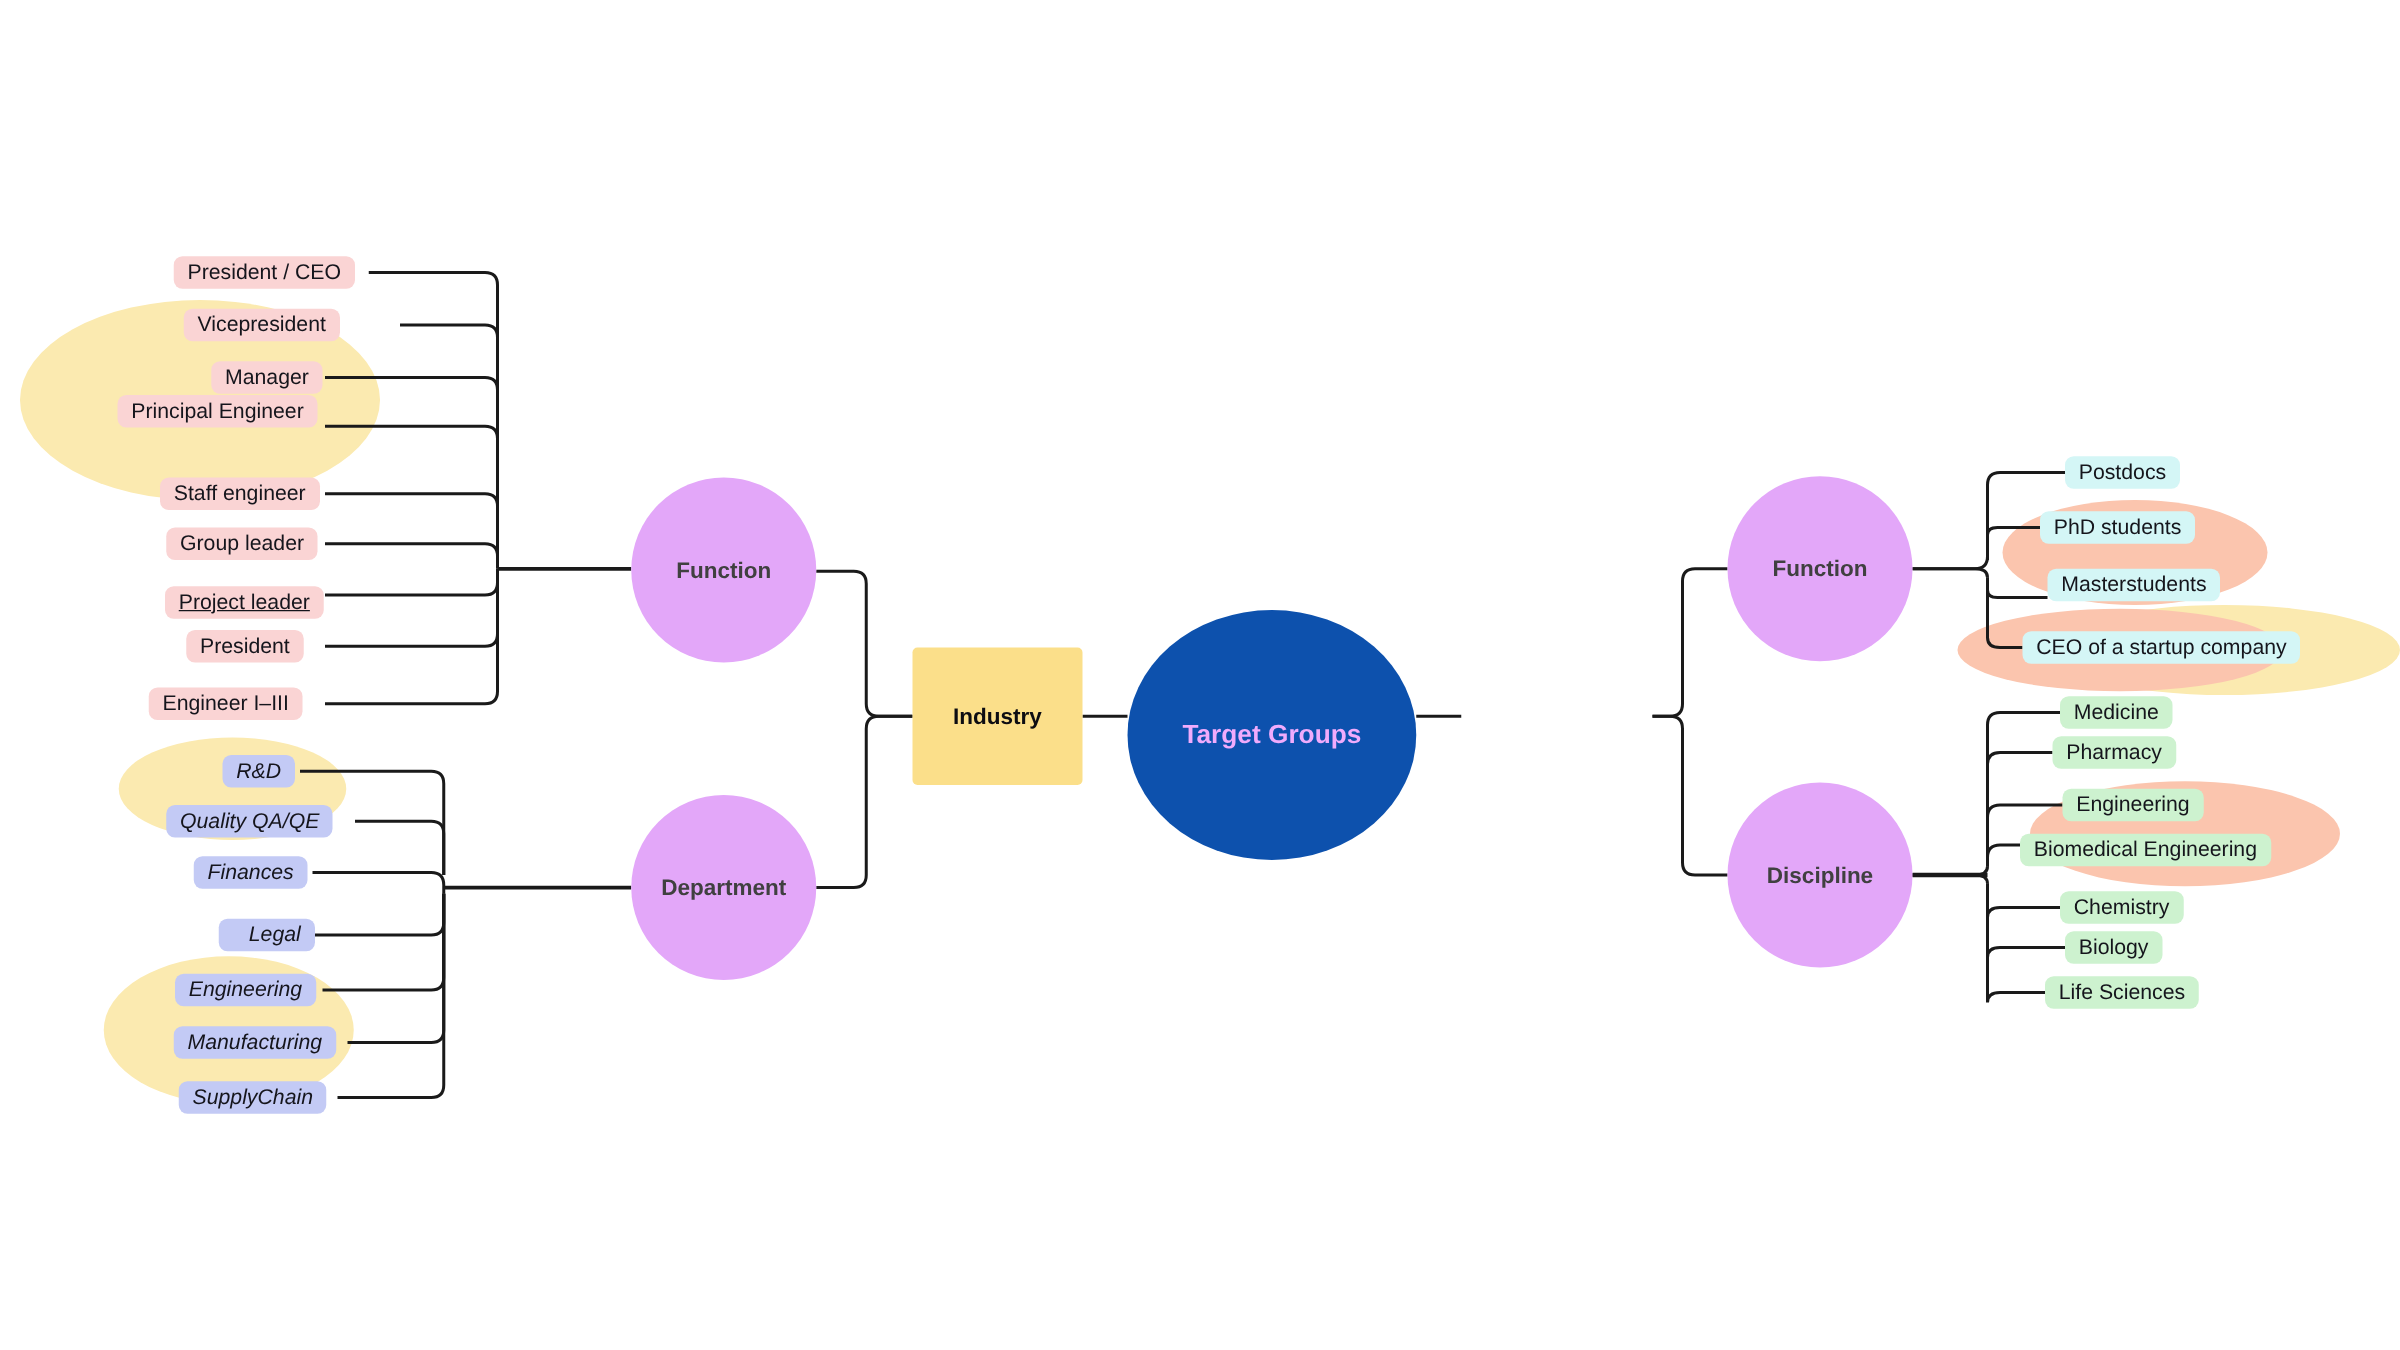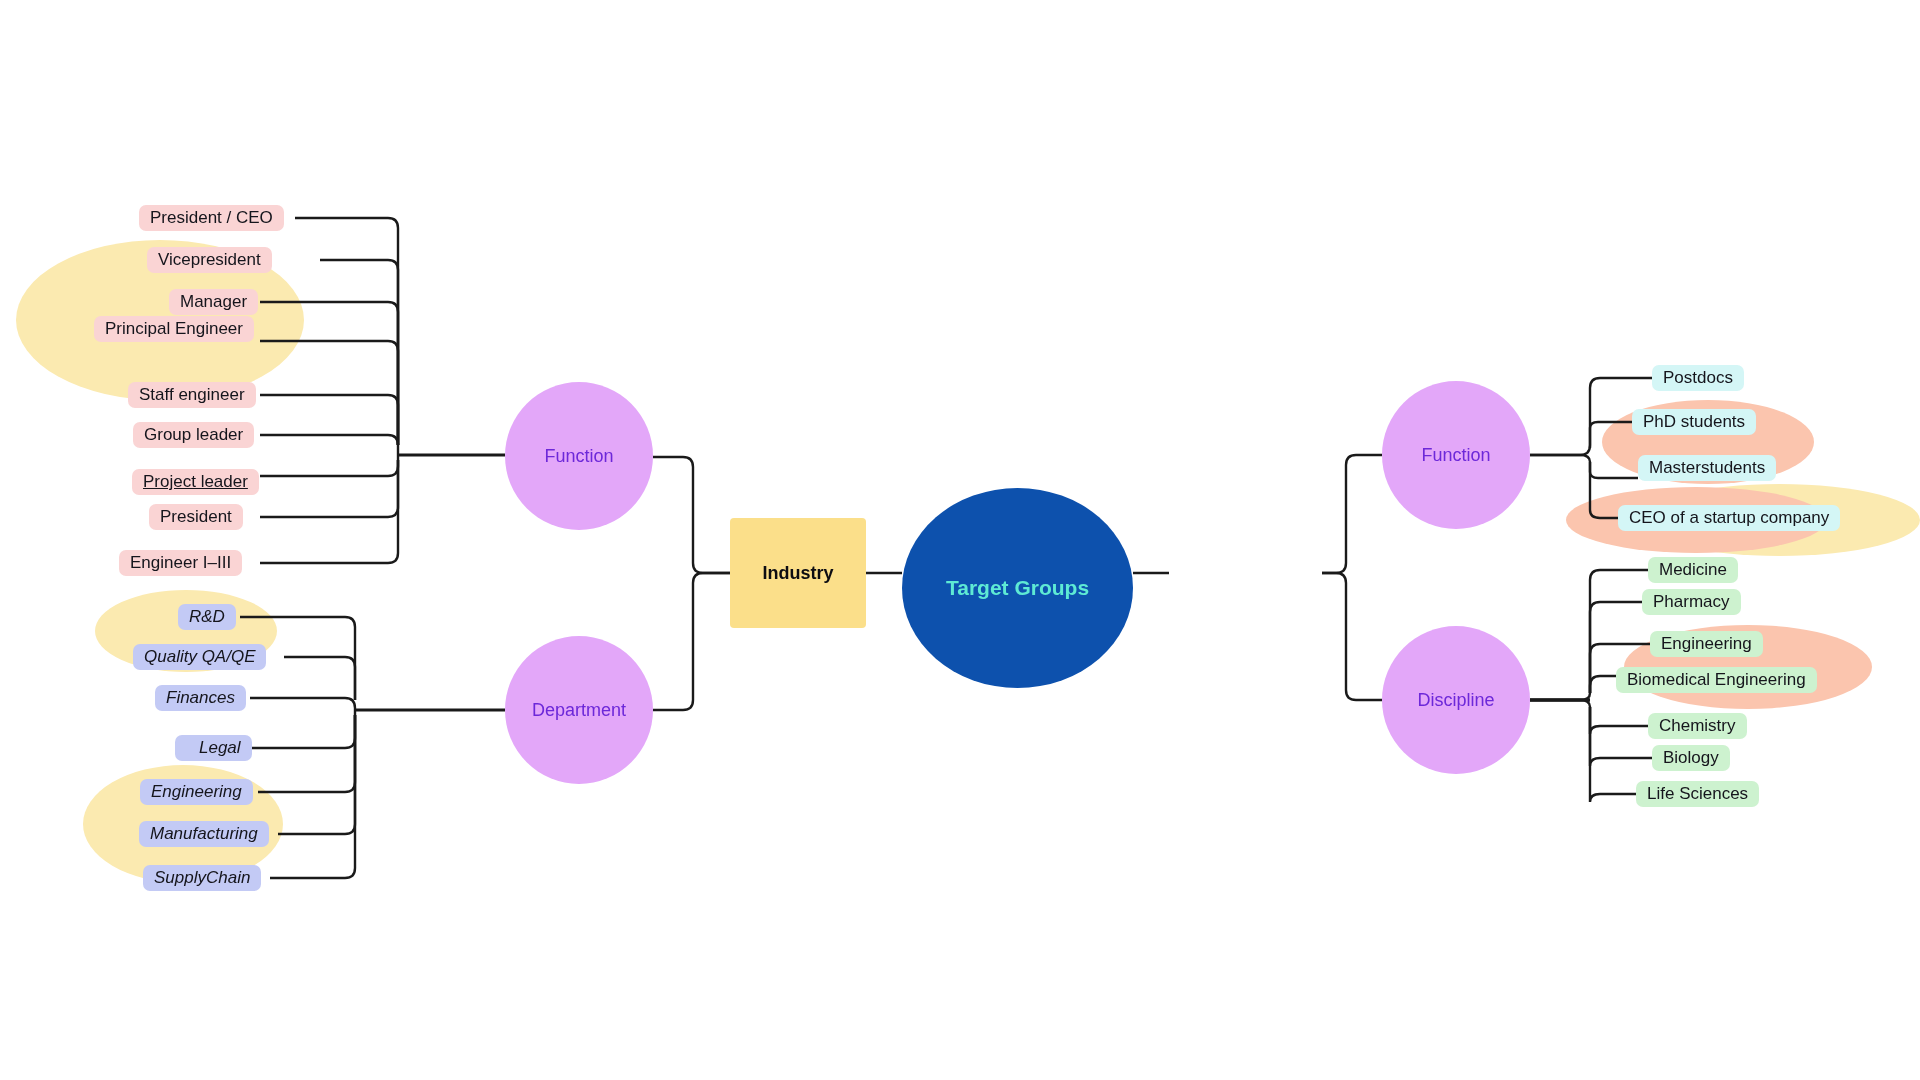--- a/index.html
+++ b/index.html
@@ -53,22 +53,22 @@
   
   .node-circle {
     position: absolute;
     z-index: 3;
     border-radius: 50%;
     background: #e3a7f9;
     display: flex;
     align-items: center;
     justify-content: center;
     font-size: 18px;
-    font-weight: normal;
-    color: #6d28d9;
+    font-weight: bold;
+    color: #404040;
     text-align: center;
   }
   
   .node-rect {
     position: absolute;
     z-index: 3;
     border-radius: 4px;
     display: flex;
     align-items: center;
     justify-content: center;
@@ -81,21 +81,21 @@
   .node-root {
     position: absolute;
     z-index: 3;
     border-radius: 50%;
     background: #0d51ad;
     display: flex;
     align-items: center;
     justify-content: center;
     font-size: 21px;
     font-weight: bold;
-    color: #5eead4;
+    color: #f0abfc;
     text-align: center;
   }
 </style>
 </head>
 <body>
 
 <div id="canvas">
 
   <div class="hl" style="left:16px; top:240px; width:288px; height:160px; background:#fbeab0;"></div>
   <div class="hl" style="left:95px; top:590px; width:182px; height:82px; background:#fbeab0;"></div>

